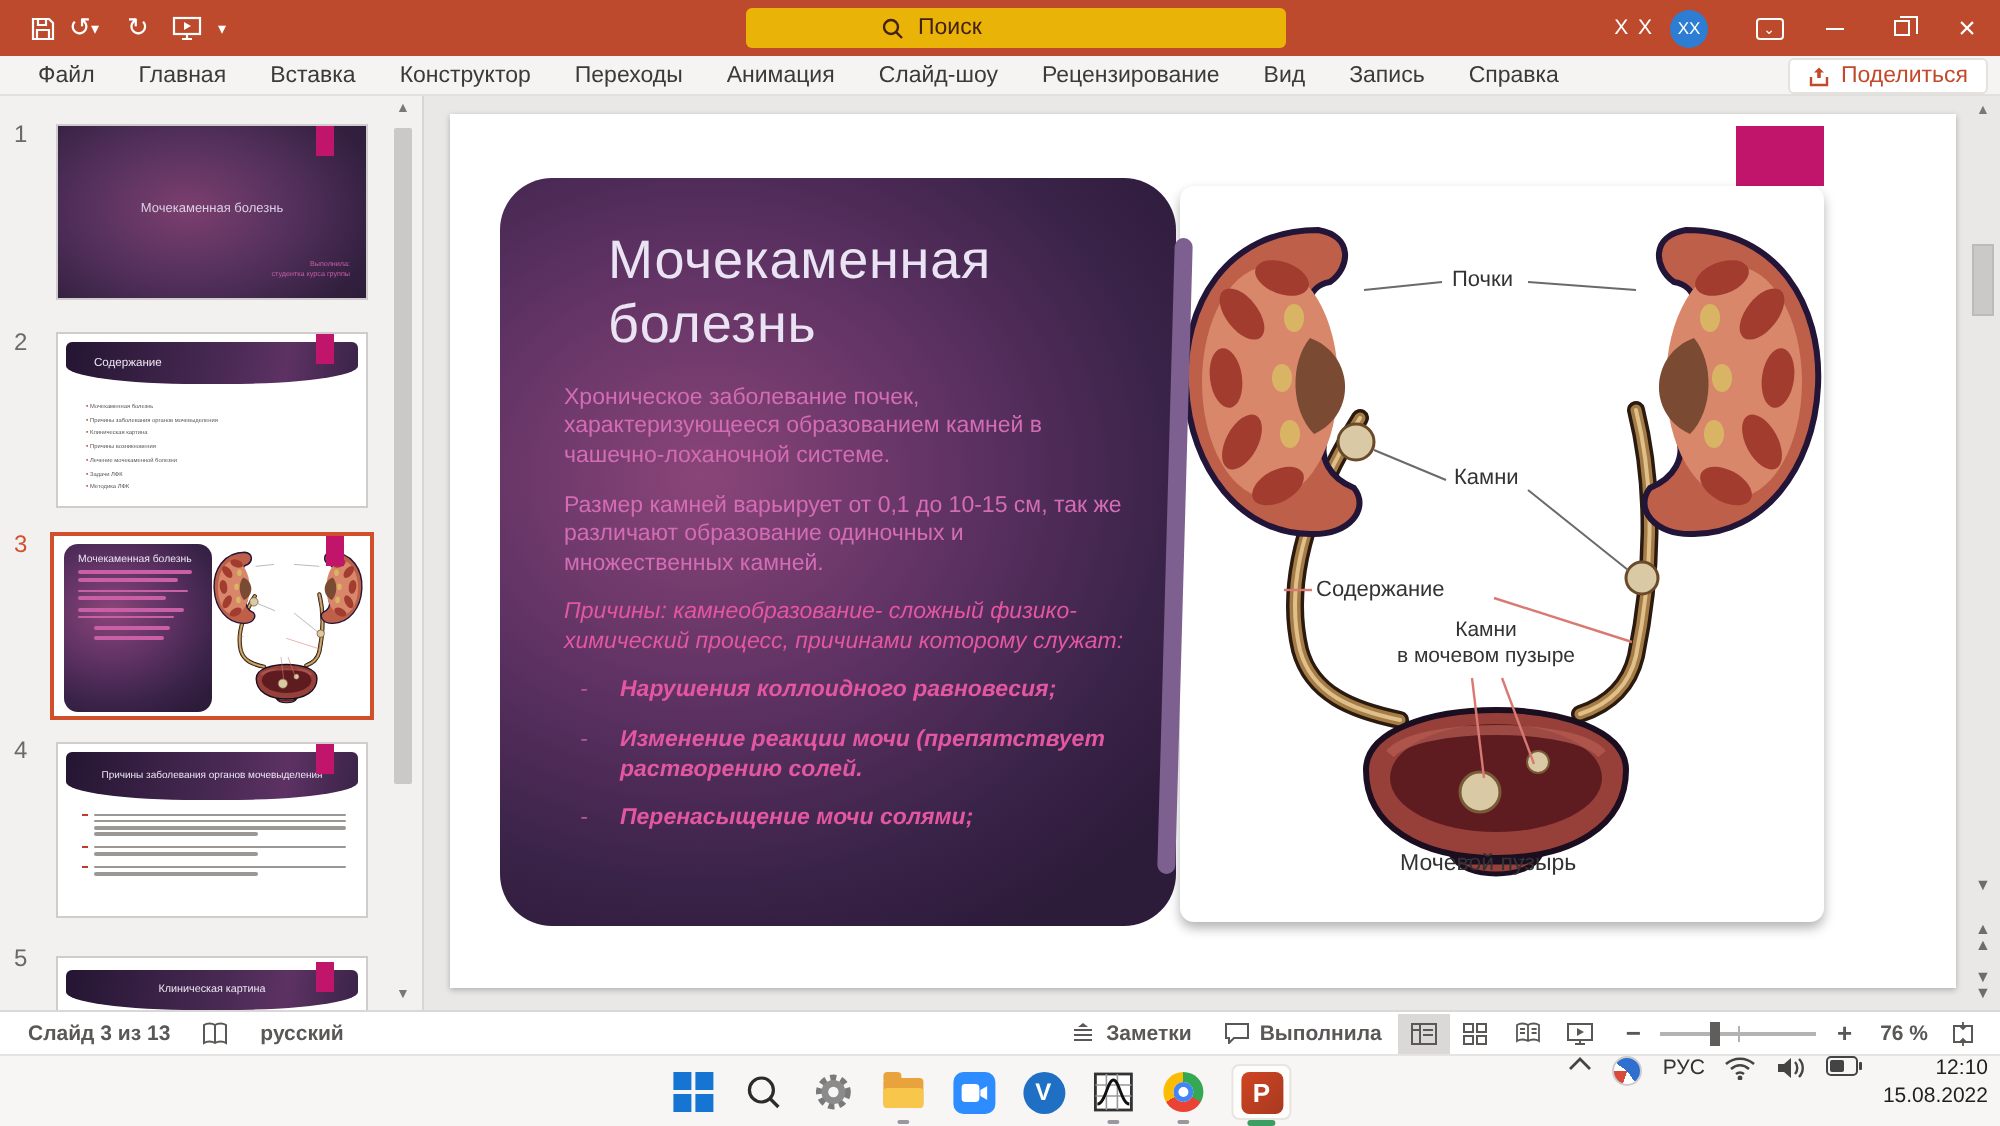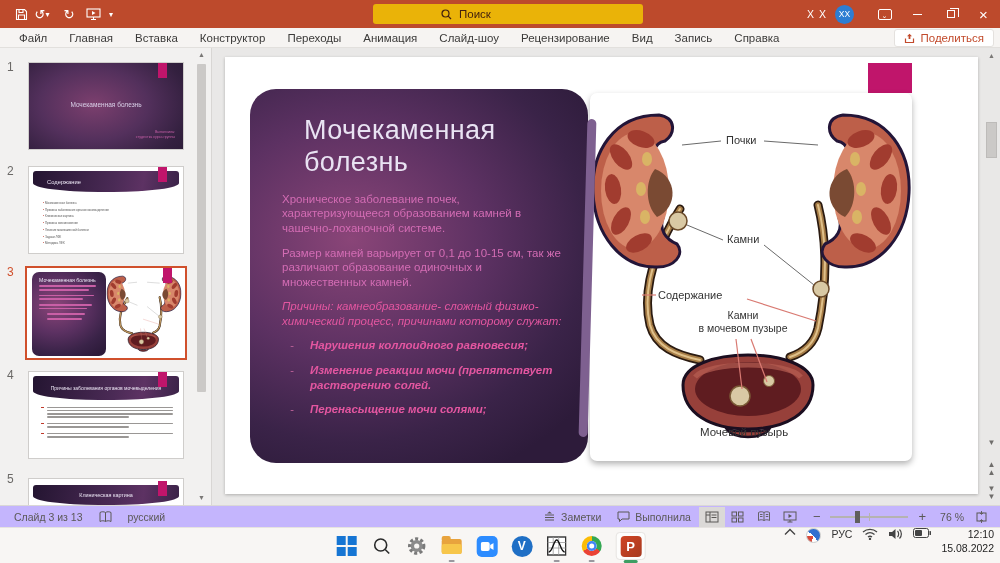--- a/index.html
+++ b/index.html
@@ -75,21 +75,21 @@
   .img-card svg.diagram{position:absolute;inset:0;}
   .lbl{position:absolute;font-size:11px;color:#333;white-space:nowrap;z-index:3;}
 
   
   .vscroll{position:absolute;right:2px;top:1px;bottom:2px;width:13px;}
   .vscroll .arrow{position:absolute;left:0;width:13px;height:13px;color:#7a7876;font-size:7px;text-align:center;line-height:13px;}
   .vscroll .thumbbar{position:absolute;left:1px;top:73px;width:11px;height:36px;background:#cbc9c7;border:1px solid #bdbbb9;}
   .navbtn{position:absolute;left:0;width:13px;height:16px;color:#6f6d6b;font-size:8px;text-align:center;line-height:8px;}
 
   
-  .statusbar{height:22px;background:#c4b5fd;border-top:1px solid #dad8d6;display:flex;align-items:center;color:#5a5856;font-size:10.5px;padding:0 6px;}
+  .statusbar{height:22px;background:#ffffff;border-top:1px solid #dad8d6;display:flex;align-items:center;color:#5a5856;font-size:10.5px;padding:0 6px;font-weight:bold;}
   .sb-item{display:flex;align-items:center;gap:5px;padding:0 8px;white-space:nowrap;}
   .sb-right{margin-left:auto;display:flex;align-items:center;}
   .viewbtn{width:26px;height:20px;display:flex;align-items:center;justify-content:center;}
   .viewbtn.sel{background:#dbd9d7;}
   .zoomslider{display:flex;align-items:center;gap:6px;padding:0 6px;}
   .ztrack{position:relative;width:78px;height:2px;background:#b5b3b1;}
   .ztick{position:absolute;left:50%;top:-3px;width:1px;height:8px;background:#b5b3b1;}
   .zthumb{position:absolute;left:32%;top:-5px;width:5px;height:12px;background:#605e5c;}
   .zbtn{font-size:13px;color:#5a5856;padding:0 4px;}
 

